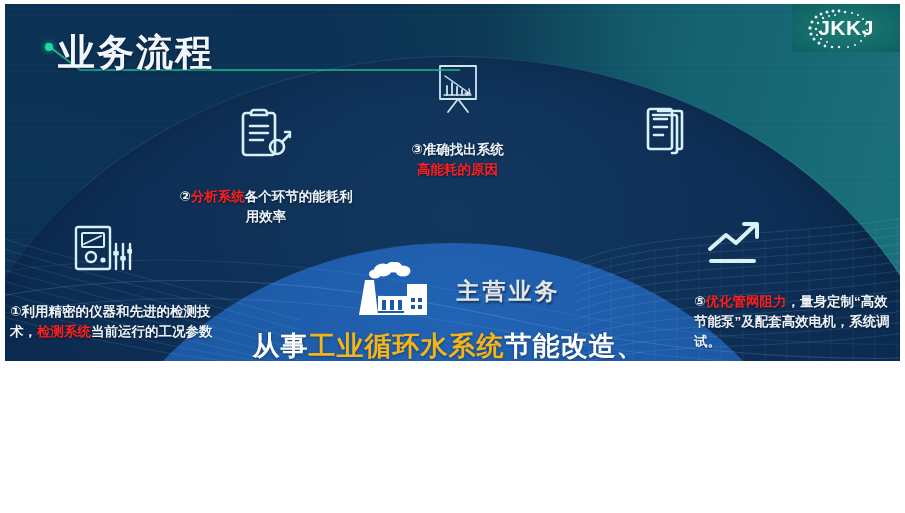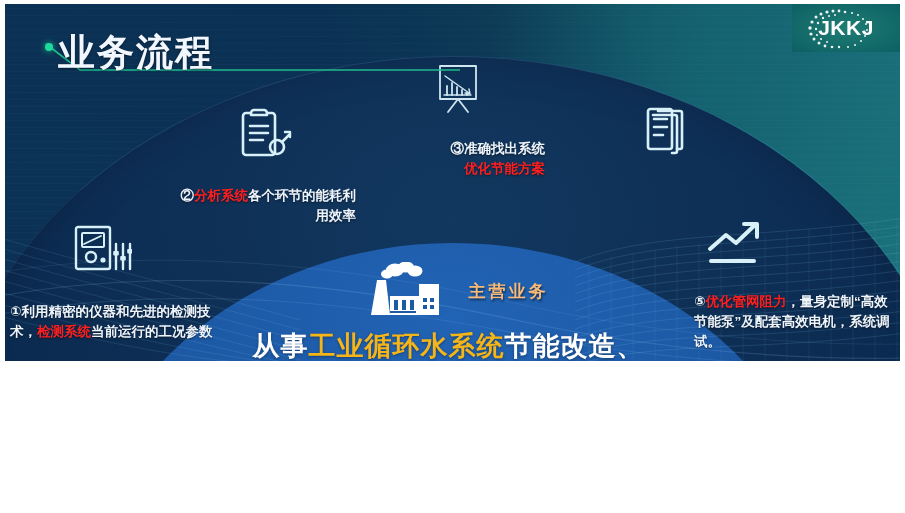--- a/index.html
+++ b/index.html
@@ -114,40 +114,40 @@
   
   .item{position:absolute;z-index:35;}
   .item .icon{display:block;margin:0 auto 4px auto;}
   .item .txt{
     font-size:13.5px;line-height:20px;font-weight:bold;
     color:#eef4fb;
     text-shadow:0 1px 2px rgba(0,0,0,.5);
     white-space:pre-line;
   }
   .hl{color:#ff1f1f;}
-  .item.c .txt{text-align:right;font-family:Liberation Mono, monospace;}
+  .item.c .txt{text-align:center;}
   .item.l .txt{text-align:left;}
 
   #item1{left:10px;top:222px;width:215px;}
   #item1 .icon{margin-left:62px;}
   #item2{left:176px;top:105px;width:180px;}
   #item3{left:370px;top:62px;width:175px;}
   #item4{left:573px;top:104px;width:190px;}
   #item5{left:694px;top:218px;width:200px;}
   #item5 .icon{margin-left:10px;}
 
   
   .center{position:absolute;left:0;top:260px;width:905px;z-index:38;}
   .center-head{
     display:flex;align-items:center;justify-content:center;gap:14px;
     height:62px;
   }
   .center-label{
-    font-size:17px;font-weight:bold;letter-spacing:3px;
-    color:#fdba74;
+    font-size:23px;font-weight:bold;letter-spacing:3px;
+    color:#e5e5e5;
     text-shadow:1px 2px 2px rgba(0,0,0,.45);
     font-family:Liberation Mono, monospace;
   }
   .center-body{
     width:400px;margin:2px auto 0 auto;
     font-size:27px;line-height:44px;font-weight:bold;
     color:#ffffff;
     letter-spacing:1px;
     text-shadow:0 1px 3px rgba(0,0,0,.35);
   }
@@ -315,21 +315,21 @@
       <g fill="none" stroke="#cfe6f0" stroke-width="1.8" stroke-linecap="round" stroke-linejoin="round">
         <rect x="11" y="4" width="36" height="33"></rect>
         <path d="M29,37 L19,50 M29,37 L39,50"></path>
         <path d="M16,14 L40,31" stroke-width="1.5"></path>
         <path d="M36,31 l5,1 l-1,-5" stroke-width="1.4"></path>
         <path d="M18,33 L18,24 M23,33 L23,21 M28,33 L28,25 M33,33 L33,28 M38,33 L38,31"></path>
         <path d="M15,33 L42,33" stroke-width="1.4"></path>
       </g>
     </svg>
     <div class="txt">
-      <span>③准确找出系统</span><br><span class="hl">优化节能方案</span>
+      <span>③准确找出系统</span><br><span class="hl">高能耗的原因</span>
     </div>
   </div>
 
   <div class="item c" id="item4">
     <svg class="icon" width="56" height="58" viewBox="0 0 56 58">
       <g fill="none" stroke="#d8f0f7" stroke-width="2.6" stroke-linecap="round" stroke-linejoin="round">
         <path d="M18,7 h22 a2,2 0 0 1 2,2 v34 a2,2 0 0 1 -2,2 h-3"></path>
         <path d="M13,11 h22 a2,2 0 0 1 2,2 v34 a2,2 0 0 1 -2,2 h-3"></path>
         <rect x="8" y="5" width="24" height="40" rx="2.5"></rect>
         <path d="M14,15 h13 M14,23 h13 M14,31 h9"></path>

